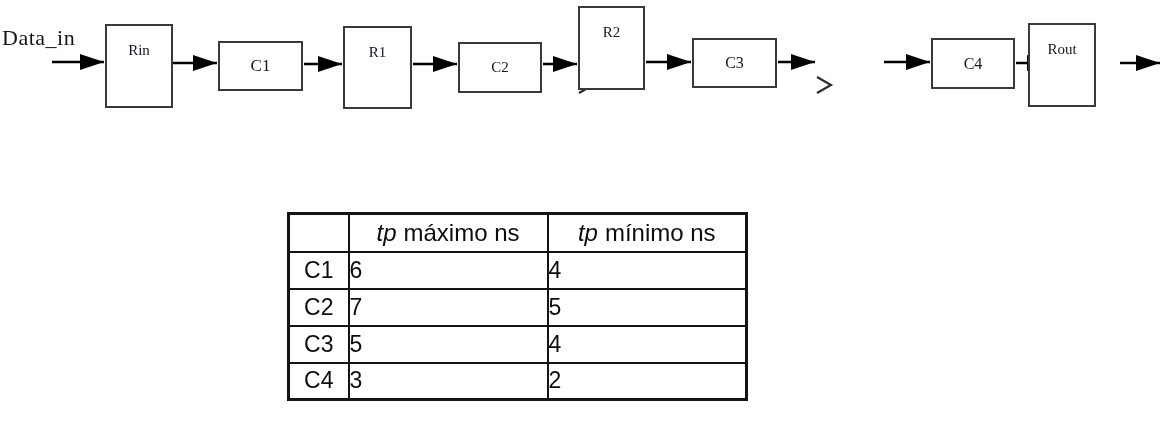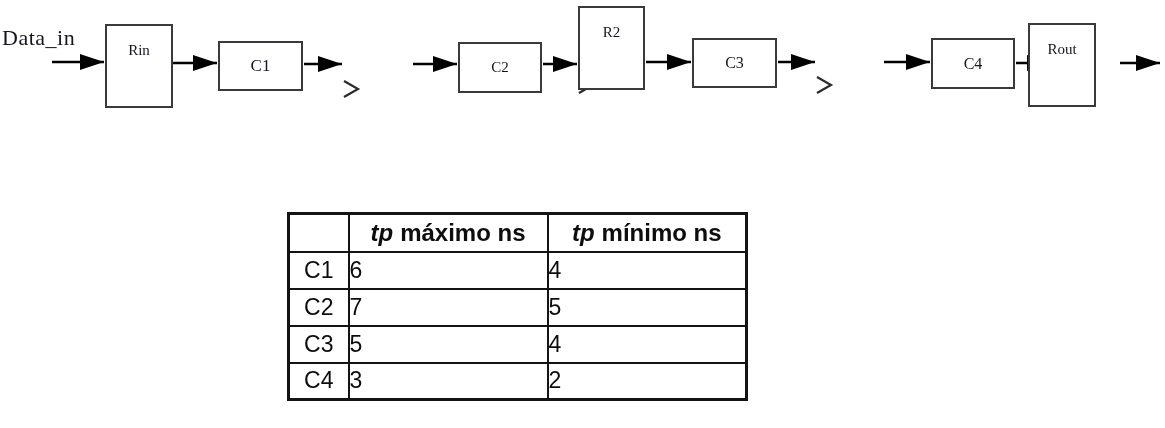--- a/index.html
+++ b/index.html
@@ -44,21 +44,21 @@
     border:3px solid var(--table-border);
     color:#0d0d0d;
   }
   table.timing th,table.timing td{
     border:2px solid var(--table-border);
     box-sizing:border-box;
     padding:0;
     vertical-align:middle;
   }
   table.timing th{
-    height:38px;font-size:24px;font-weight:bold;text-align:center;
+    height:38px;font-size:24px;font-weight:normal;text-align:center;
   }
   table.timing th .tp{font-style:italic;}
   table.timing th .rest{margin-left:7px;}
   table.timing td{height:37px;font-size:23px;font-weight:normal;}
   td.cell-name{width:60px;text-align:center;}
   td.cell-val{width:199px;text-align:left;padding-left:12px;}
   th.col-name{width:60px;}
   th.col-val{width:199px;}
 </style>
 </head>
@@ -90,20 +90,23 @@
       <path d="M579,77 L593,85 L579,93"></path>
       <path d="M817,77 L831,85 L817,93"></path>
       <path d="M1053,78 L1067,86 L1053,94"></path>
     </g>
   </svg>
 
   <span class="data-in-label">Data_in</span>
 
   <div class="reg" style="left:105px;top:24px;width:68px;height:84px">
     <span class="reg-label">Rin</span>
+  </div>
+  <div class="reg" style="left:343px;top:26px;width:69px;height:83px">
+    <span class="reg-label">R1</span>
   </div>
   <div class="reg" style="left:578px;top:6px;width:67px;height:84px">
     <span class="reg-label">R2</span>
   </div>
   <div class="reg" style="left:1028px;top:23px;width:68px;height:84px">
     <span class="reg-label">Rout</span>
   </div>
 
   <div class="cbox" style="left:218px;top:41px;width:85px;height:50px">
     <span>C1</span>

